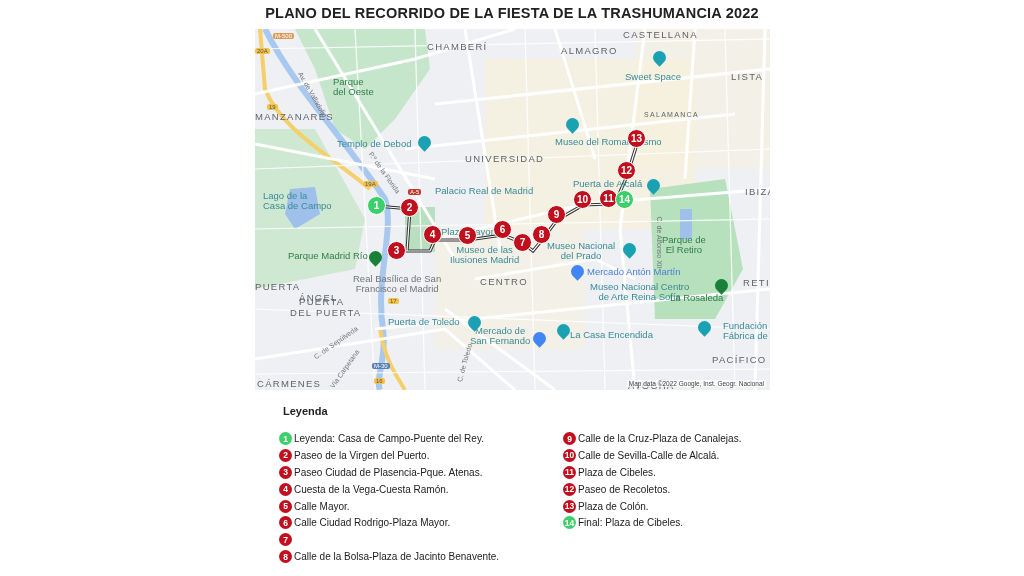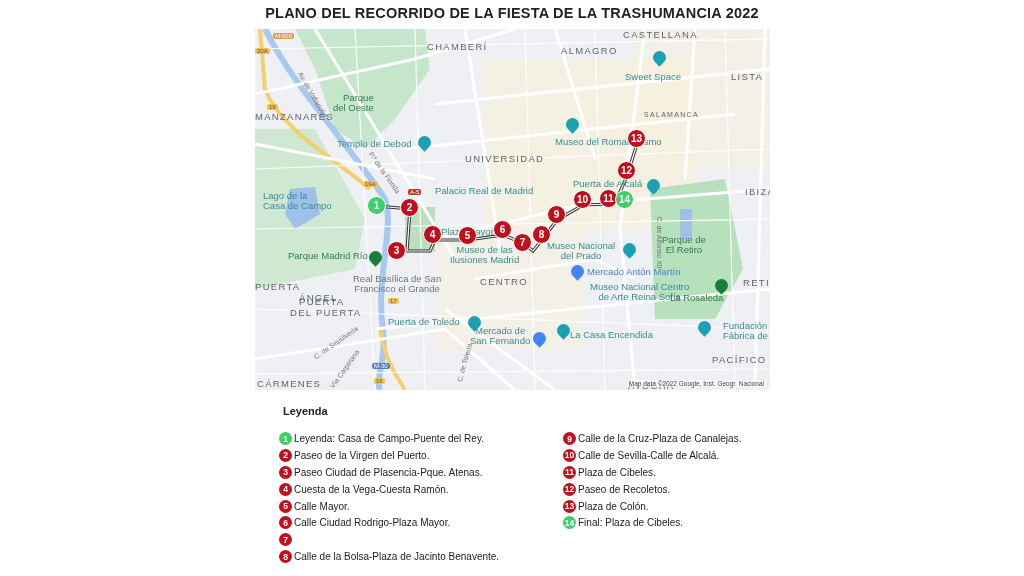--- a/index.html
+++ b/index.html
@@ -105,21 +105,21 @@
   <div class="lbl dist" style="left:225px;top:248px;">CENTRO</div>
   <div class="lbl dist" style="left:488px;top:249px;">RETIRO</div>
   <div class="lbl dist" style="left:0px;top:253px;">PUERTA</div>
   <div class="lbl dist" style="left:0px;top:264px;margin-left:44px;">ÁNGEL</div>
   <div class="lbl dist" style="left:44px;top:268px;">PUERTA</div>
   <div class="lbl dist" style="left:35px;top:279px;">DEL PUERTA</div>
   <div class="lbl dist" style="left:457px;top:326px;">PACÍFICO</div>
   <div class="lbl dist" style="left:2px;top:350px;">CÁRMENES</div>
   <div class="lbl dist" style="left:373px;top:352px;">ATOCHA</div>
 
-  <div class="lbl green" style="left:78px;top:64px;text-align:right;white-space:pre;">Parque
+  <div class="lbl green" style="left:78px;top:48px;text-align:left;white-space:pre;">Parque
 del Oeste</div>
   <div class="pin teal" style="left:398px;top:22px;"></div>
   <div class="lbl" style="left:370px;top:43px;">Sweet Space</div>
   <div class="pin teal" style="left:311px;top:89px;"></div>
   <div class="lbl" style="left:300px;top:108px;">Museo del Romanticismo</div>
   <div class="pin teal" style="left:163px;top:107px;"></div>
   <div class="lbl" style="left:82px;top:110px;">Templo de Debod</div>
   <div class="lbl" style="left:180px;top:157px;">Palacio Real de Madrid</div>
   <div class="pin teal" style="left:392px;top:150px;"></div>
   <div class="lbl" style="left:318px;top:150px;">Puerta de Alcalá</div>
@@ -131,21 +131,21 @@
   <div class="pin teal" style="left:368px;top:214px;"></div>
   <div class="lbl" style="left:292px;top:212px;text-align:center;white-space:pre;">Museo Nacional
 del Prado</div>
   <div class="pin greenpin" style="left:114px;top:222px;"></div>
   <div class="lbl green" style="left:33px;top:222px;">Parque Madrid Río</div>
   <div class="lbl green" style="left:407px;top:206px;text-align:center;white-space:pre;">Parque de
 El Retiro</div>
   <div class="pin blue" style="left:316px;top:236px;"></div>
   <div class="lbl" style="left:332px;top:238px;color:#4a7fd4;">Mercado Antón Martín</div>
   <div class="lbl gray" style="left:98px;top:245px;text-align:center;white-space:pre;">Real Basílica de San
-Francisco el Grande</div>
+Francisco el Madrid</div>
   <div class="lbl" style="left:335px;top:253px;text-align:center;white-space:pre;">Museo Nacional Centro
 de Arte Reina Sofía</div>
   <div class="pin greenpin" style="left:460px;top:250px;"></div>
   <div class="lbl green" style="left:415px;top:264px;">La Rosaleda</div>
   <div class="pin teal" style="left:213px;top:287px;"></div>
   <div class="lbl" style="left:133px;top:288px;">Puerta de Toledo</div>
   <div class="pin blue" style="left:278px;top:303px;"></div>
   <div class="lbl" style="left:215px;top:297px;text-align:center;white-space:pre;">Mercado de
 San Fernando</div>
   <div class="pin teal" style="left:302px;top:295px;"></div>

